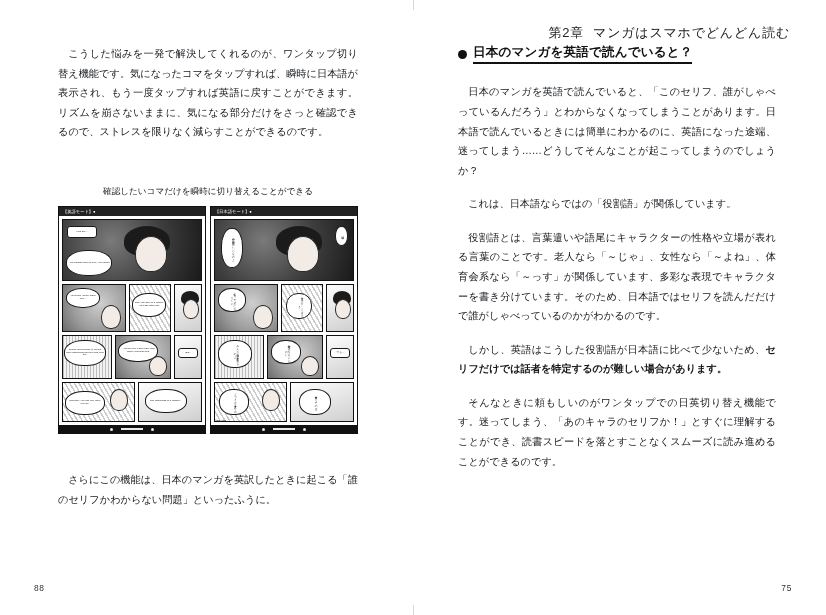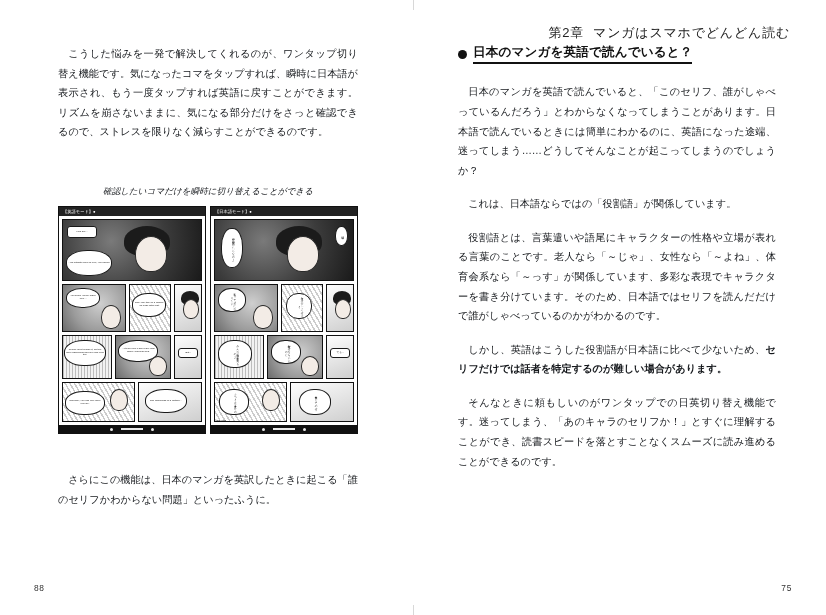--- a/index.html
+++ b/index.html
@@ -117,21 +117,20 @@
   }
 
   .bold-inline { font-weight: bold; }
 
   
   .fig-caption {
     font-size: 8.6px;
     text-align: center;
     margin: 0 0 8px 0;
     color: #15181c;
-    font-style: italic;
   }
 
   
   .figure-wrap {
     position: absolute;
     left: 58px;
     top: 186px;
     width: 300px;
   }
   .manga {

